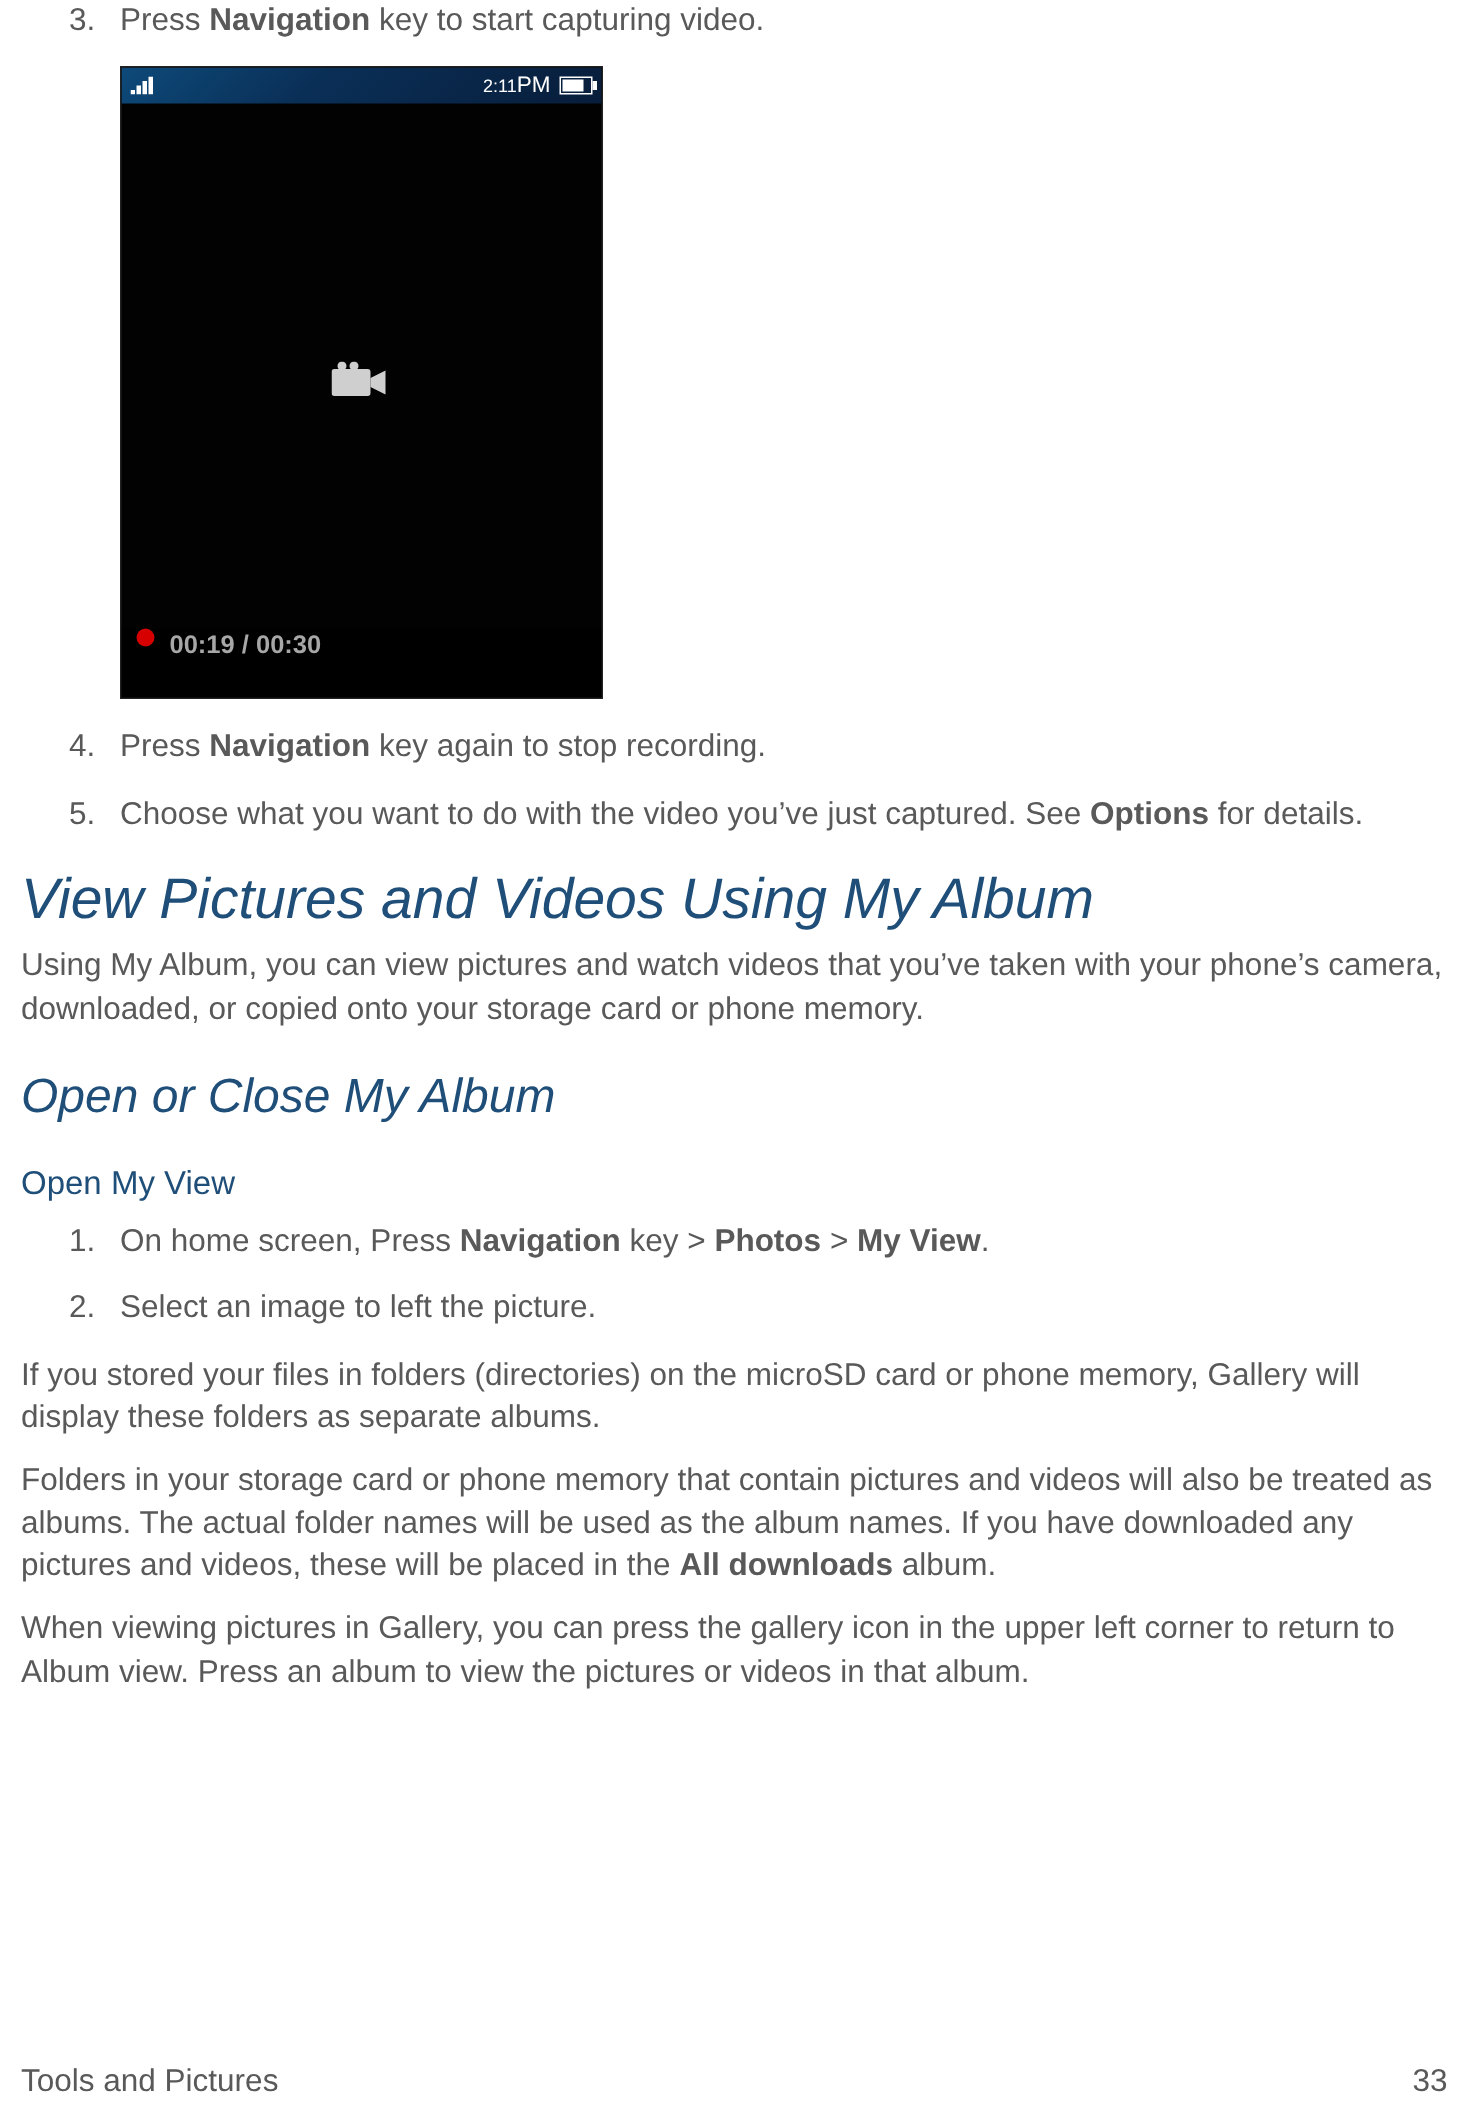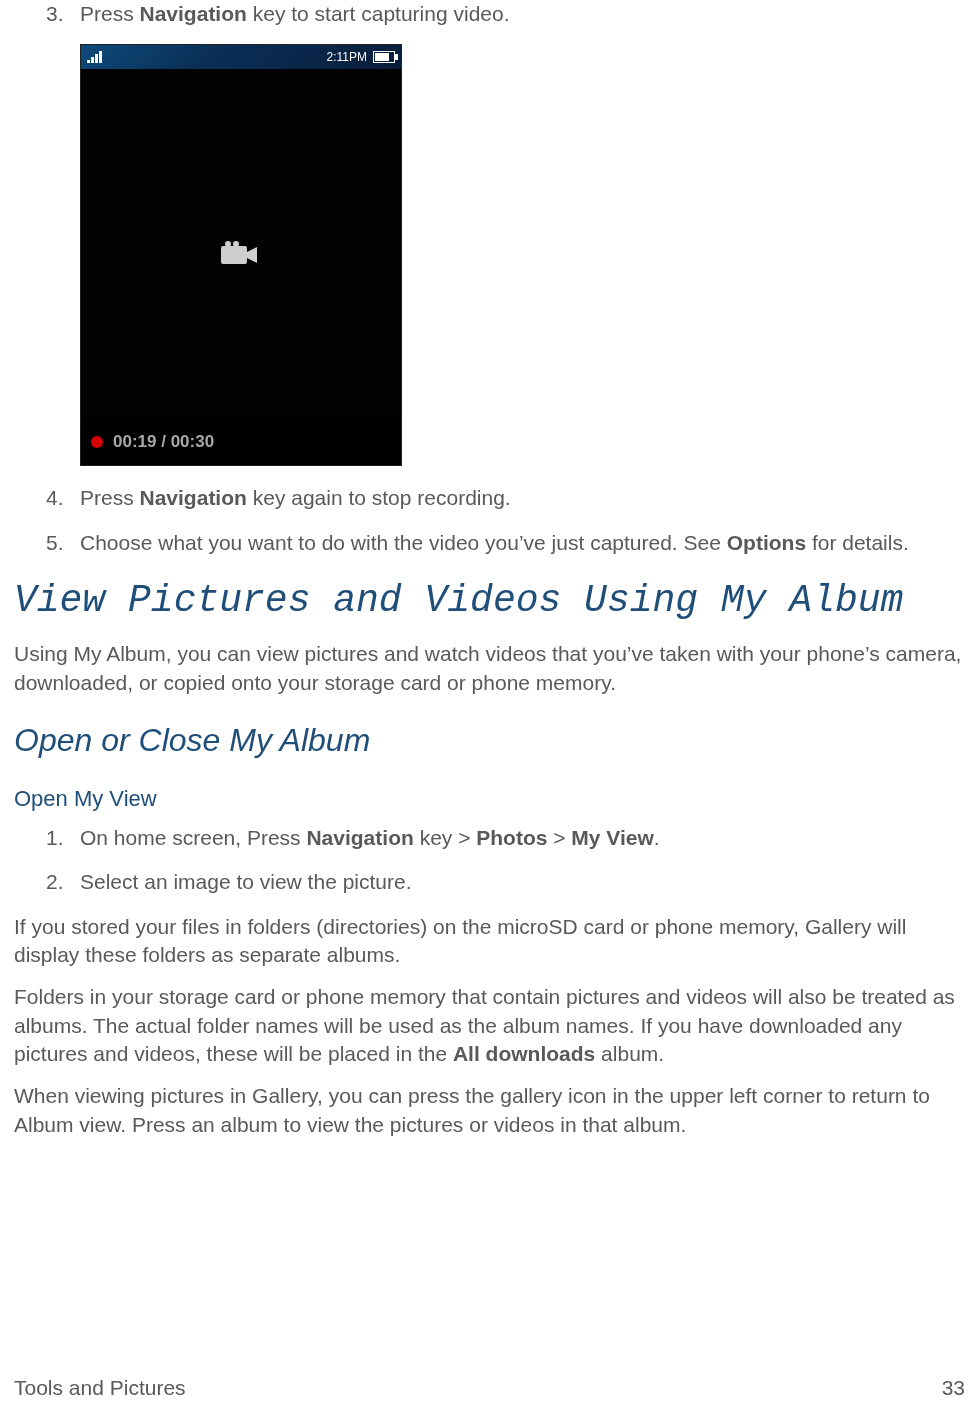--- a/index.html
+++ b/index.html
@@ -13,24 +13,24 @@
   .phone{width:320px;height:420px;background:#020202;border:1px solid #222;position:relative;overflow:hidden;}
   .statusbar{position:absolute;top:0;left:0;right:0;height:24px;background:linear-gradient(135deg,#0d4a7a 0%,#0a2f57 40%,#081d3a 100%);color:#fff;font-size:12px;display:flex;align-items:center;justify-content:space-between;padding:0 6px;}
   .statusbar .left,.statusbar .right{display:flex;align-items:center;gap:6px;}
   .sig-icon{display:inline-block;}
   .sig-icon svg{display:block;}
   .batt-icon{display:inline-block;width:20px;height:10px;border:1px solid #fff;position:relative;}
   .batt-icon::after{content:"";position:absolute;right:-4px;top:2px;width:3px;height:6px;background:#fff;}
   .batt-icon .fill{position:absolute;left:1px;top:1px;bottom:1px;width:70%;background:#fff;}
   .cam-icon{position:absolute;left:50%;top:50%;transform:translate(-50%,-50%);}
   .cam-icon svg{display:block;}
-  .timebar{position:absolute;left:0;right:0;bottom:0;height:46px;background:#000;display:flex;align-items:center;gap:10px;padding:0 10px;color:#a7a7a7;font-size:17px;font-weight:600;}
+  .timebar{position:absolute;left:0;right:0;bottom:0;height:46px;background:#000;display:flex;align-items:flex-start;gap:10px;padding:0 10px;color:#a7a7a7;font-size:17px;font-weight:600;}
   .rec-dot{width:12px;height:12px;background:#d60000;border-radius:50%;}
-  h1.sec{font-family:Liberation Mono, monospace;font-style:italic;font-weight:400;color:#1f4e79;font-size:38px;margin:18px 0 2px 0;}
-  p.body{font-size:21px;margin:14px 0 14px 0;}
+  h1.sec{font-family:Liberation Sans, sans-serif;font-style:italic;font-weight:400;color:#1f4e79;font-size:38px;margin:18px 0 2px 0;}
+  p.body{font-size:21px;margin:4px 0 14px 0;}
   h2.sub{font-family:Arial,Helvetica,sans-serif;font-style:italic;font-weight:400;color:#1f4e79;font-size:32px;margin:22px 0 2px 0;}
   h3.small{font-family:Arial,Helvetica,sans-serif;font-weight:400;color:#1f4e79;font-size:22px;margin:22px 0 10px 0;}
   .footer{position:absolute;left:14px;right:14px;bottom:14px;display:flex;justify-content:space-between;font-size:21px;color:#595959;}
 </style>
 </head>
 <body>
 <div class="page">
 
 <ol class="ol">
   <li class="li">
@@ -45,21 +45,21 @@
   <div class="phone">
     <div class="statusbar">
       <div class="left">
         <span class="sig-icon">
           <svg width="16" height="12" viewBox="0 0 16 12">
                 <path d="M0 12h3V9H0zM4 12h3V6H4zM8 12h3V3H8zM12 12h3V0h-3z" fill="#fff"></path>
               </svg>
         </span>
       </div>
       <div class="right">
-        <span><span>2:11</span><span style="font-size:12px;">PM</span></span>
+        <span><span>2:11</span><span style="font-size:15px;">PM</span></span>
         <span class="batt-icon">
               <span class="fill"></span>
             </span>
       </div>
     </div>
     <div class="cam-icon">
       <svg width="40" height="28" viewBox="0 0 40 28">
             <rect x="0" y="5" width="26" height="18" rx="2" fill="#cfcfcf"></rect>
             <path d="M26 11 L36 6 L36 22 L26 17 Z" fill="#cfcfcf"></path>
             <circle cx="7" cy="3" r="3" fill="#cfcfcf"></circle>
@@ -97,21 +97,21 @@
 
 <ol class="ol">
   <li class="li">
     <span class="num">1.</span>
     <span class="body">
       <span>On home screen, Press </span><b class="bold">Navigation</b><span> key &gt; </span><b class="bold">Photos</b><span> &gt; </span><b class="bold">My View</b><span>.</span>
     </span>
   </li>
   <li class="li">
     <span class="num">2.</span>
-    <span class="body">Select an image to view the picture.</span>
+    <span class="body">Select an image to left the picture.</span>
   </li>
 </ol>
 
 <p class="body">If you stored your files in folders (directories) on the microSD card or phone memory, Gallery will display these folders as separate albums.</p>
 
 <p class="body">
   <span>Folders in your storage card or phone memory that contain pictures and videos will also be treated as albums. The actual folder names will be used as the album names. If you have downloaded any pictures and videos, these will be placed in the </span><b class="bold">All downloads</b><span> album.</span>
 </p>
 
 <p class="body">When viewing pictures in Gallery, you can press the gallery icon in the upper left corner to return to Album view. Press an album to view the pictures or videos in that album.</p>

